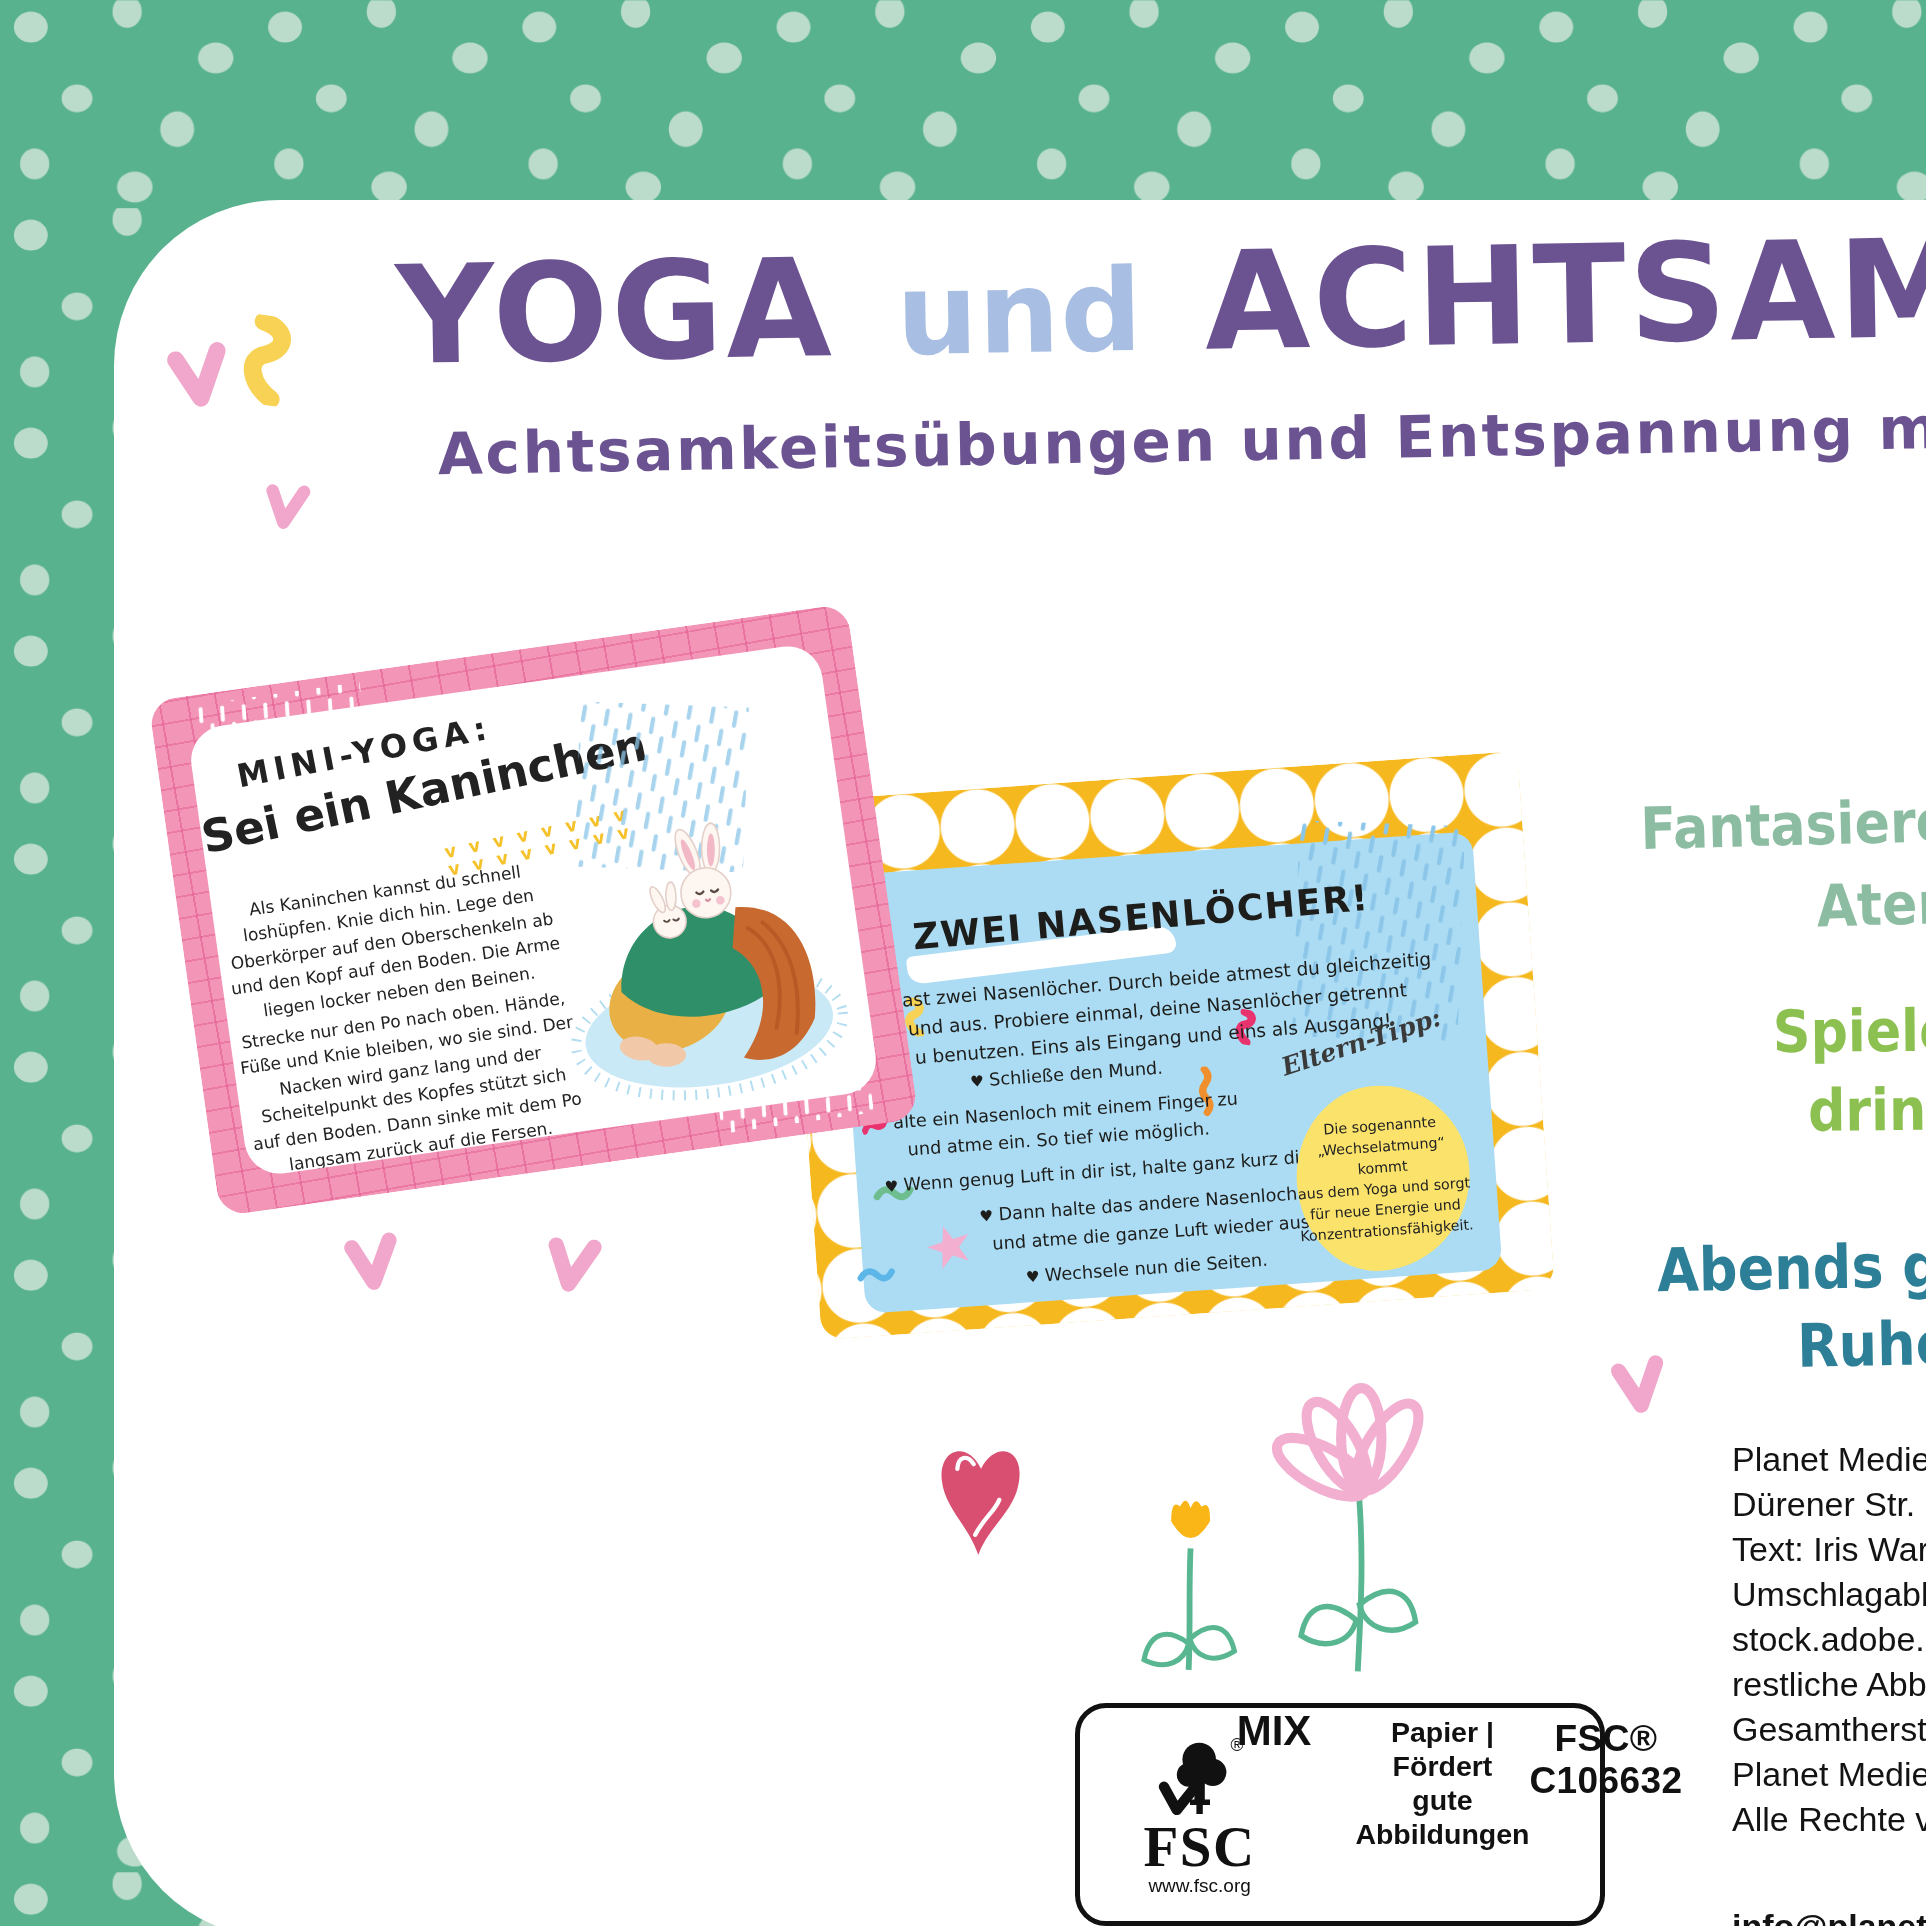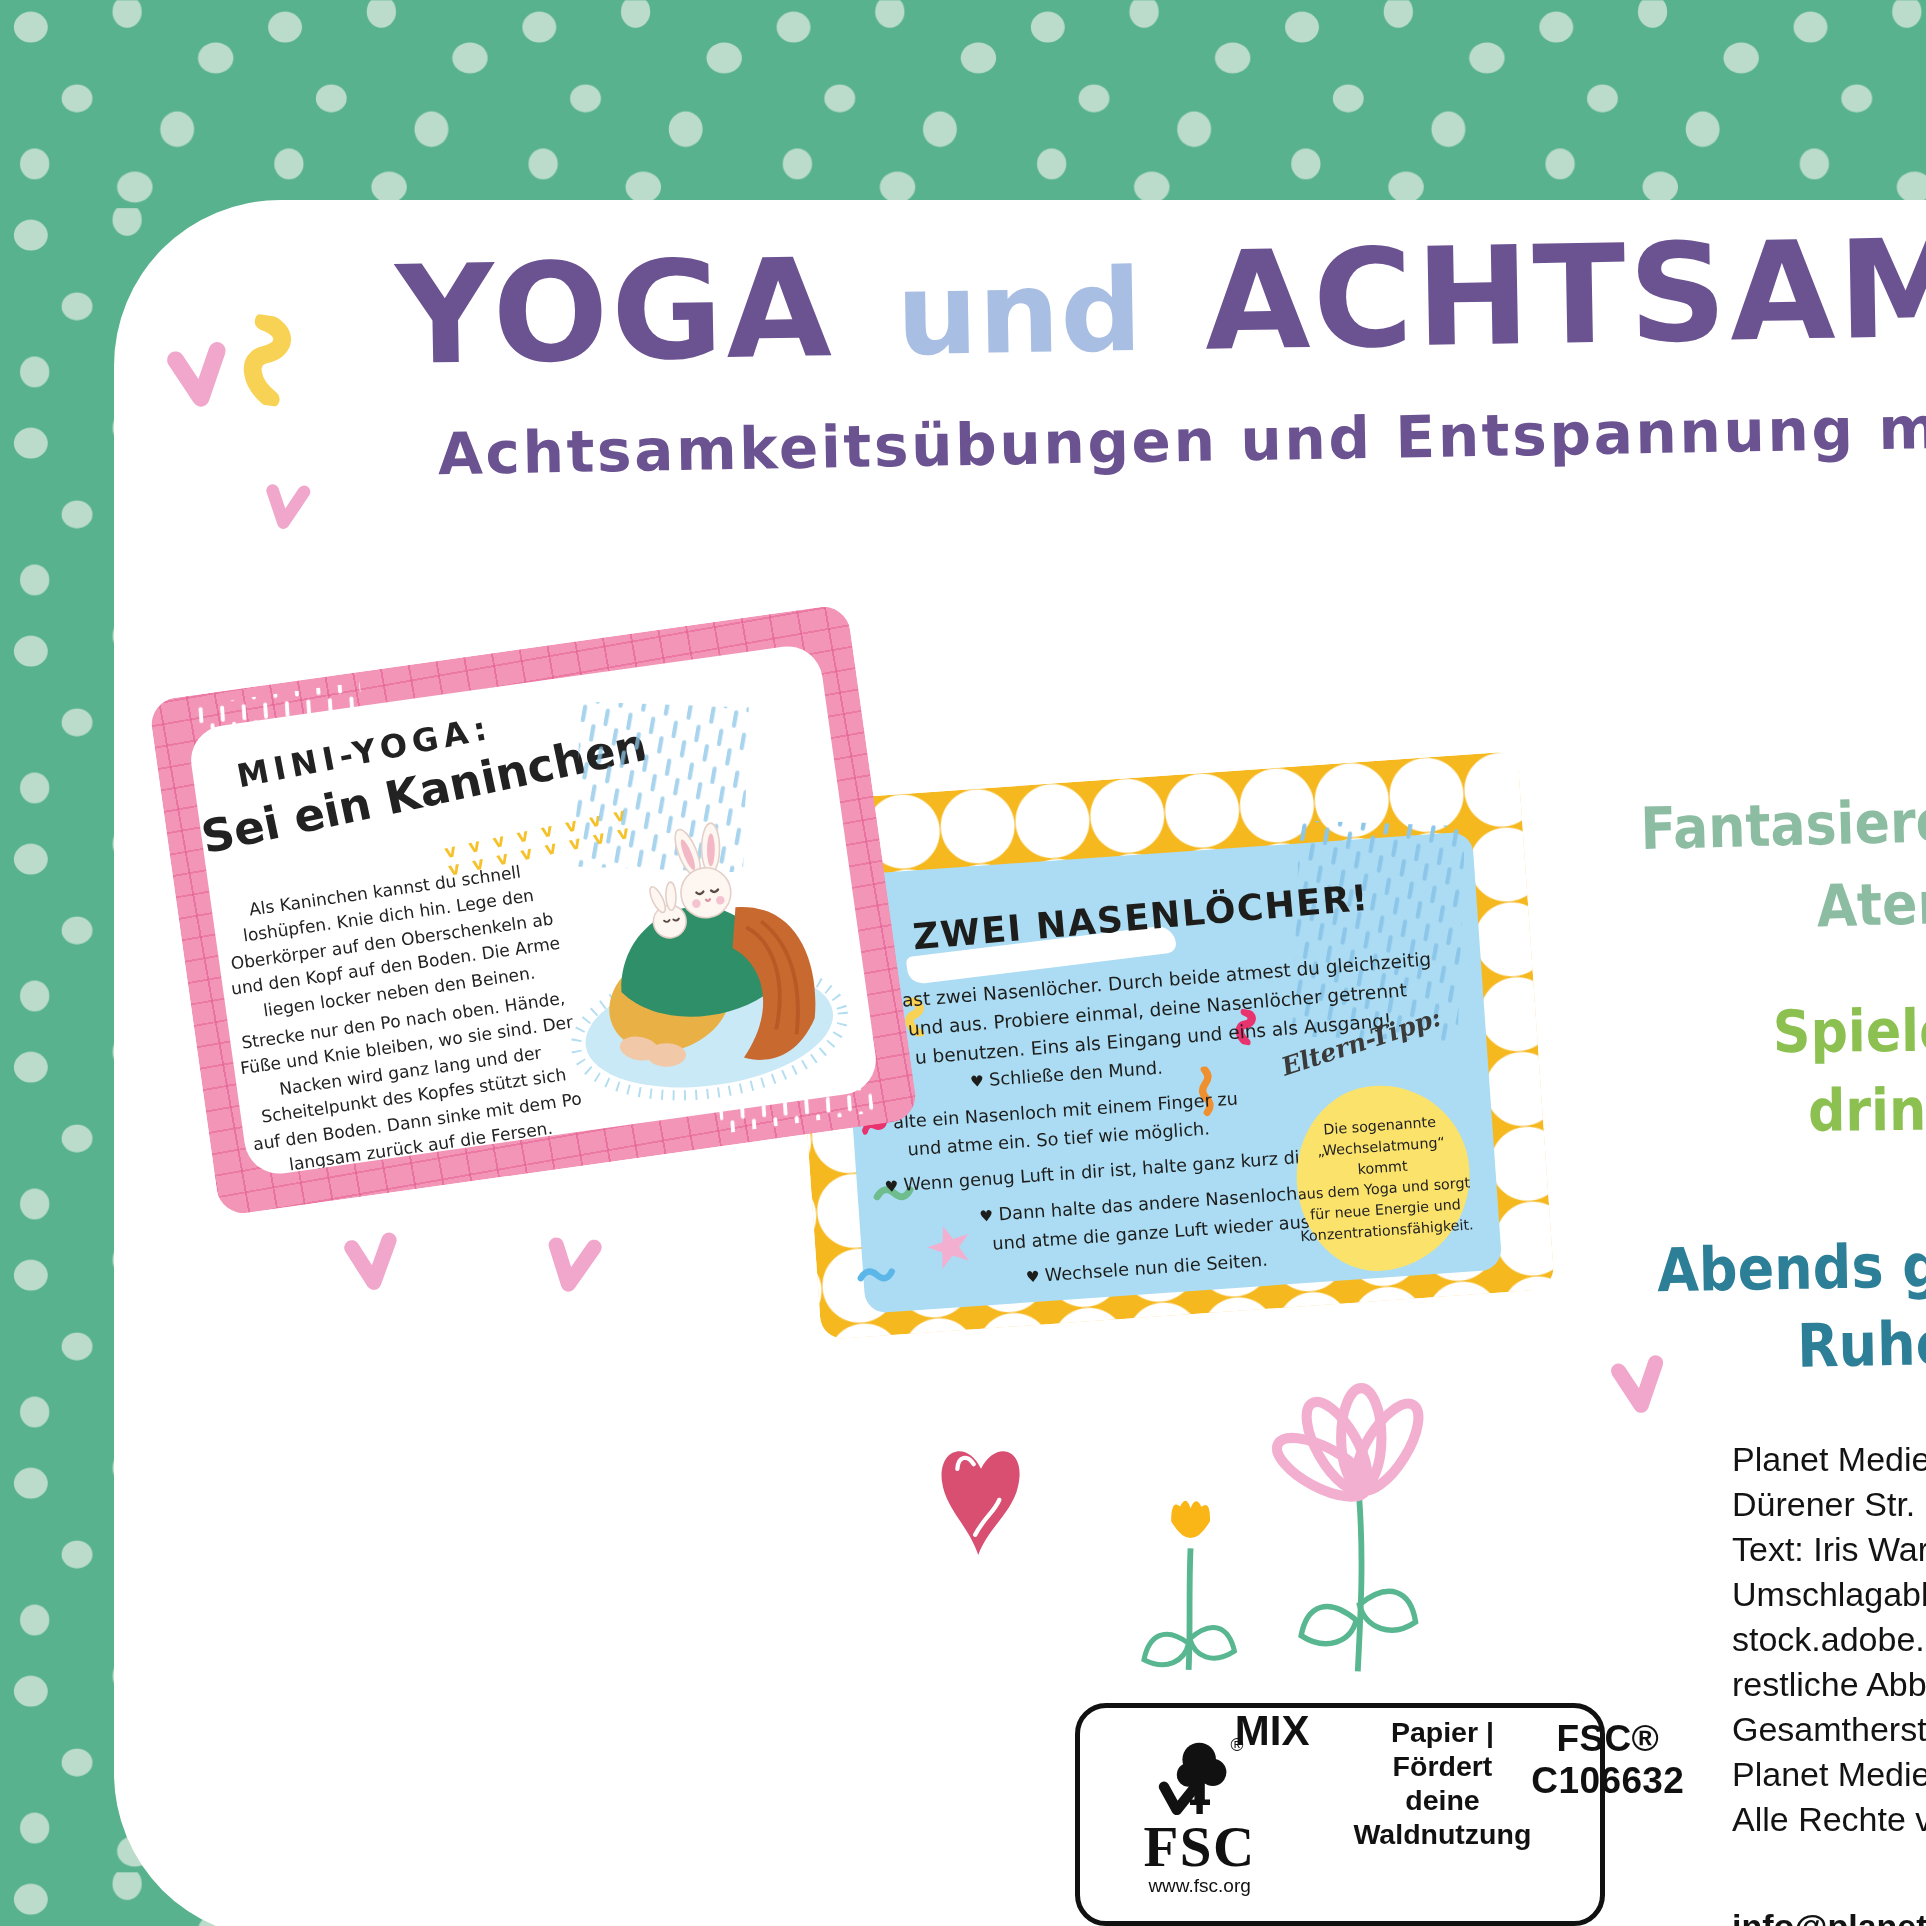--- a/index.html
+++ b/index.html
@@ -359,20 +359,20 @@
         </g>
         <text x="196" y="38" font-size="44" font-family="Liberation Sans, sans-serif" fill="#111">®</text>
       </svg>
       <div class="fsc-brand">FSC</div>
       <div class="fsc-url">www.fsc.org</div>
     </div>
     <div class="fsc-right">
       <div class="fsc-grade">MIX</div>
       <div class="fsc-desc">
         <div>Papier | Fördert</div>
-        <div>deine Waldnutzung</div>
+        <div>gute Abbildungen</div>
       </div>
       <div class="fsc-code">FSC® C106632</div>
     </div>
   </div>
 
 </div>
 
 
 </body></html>

